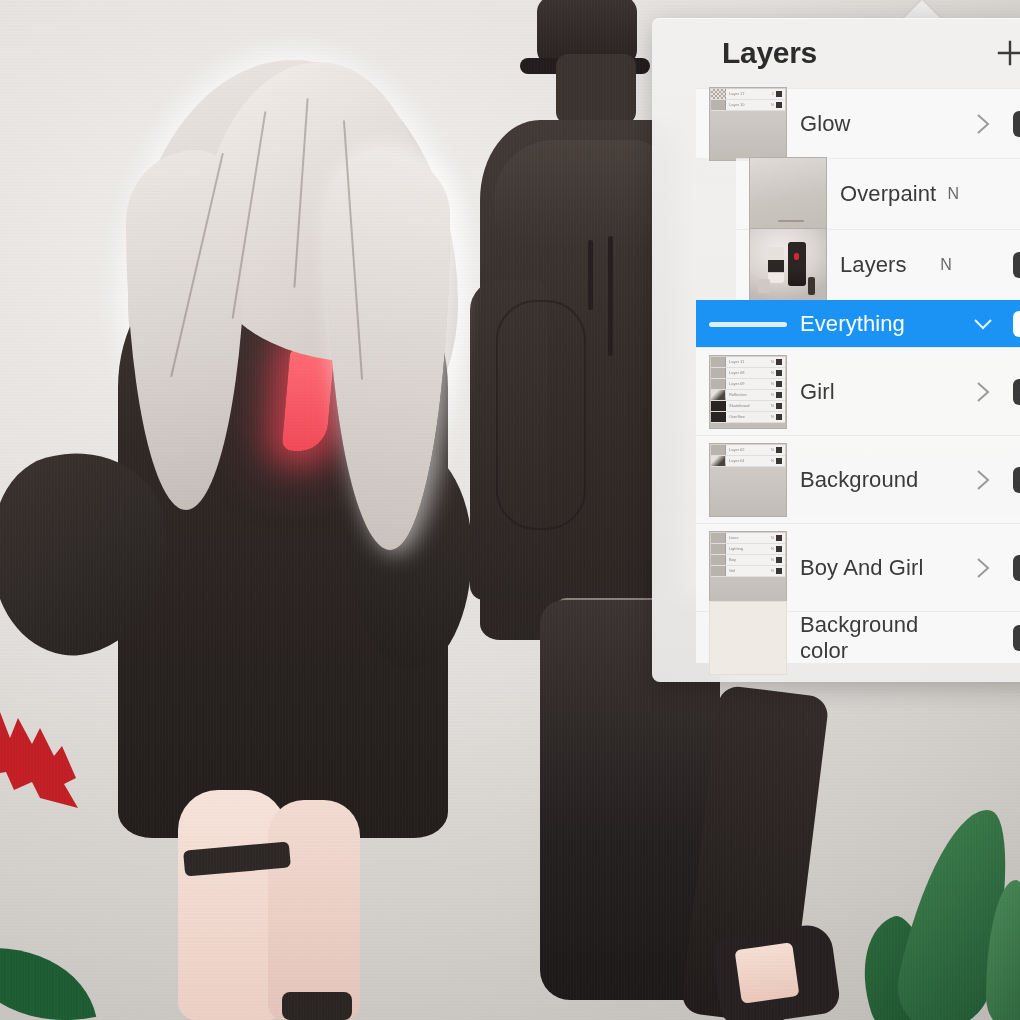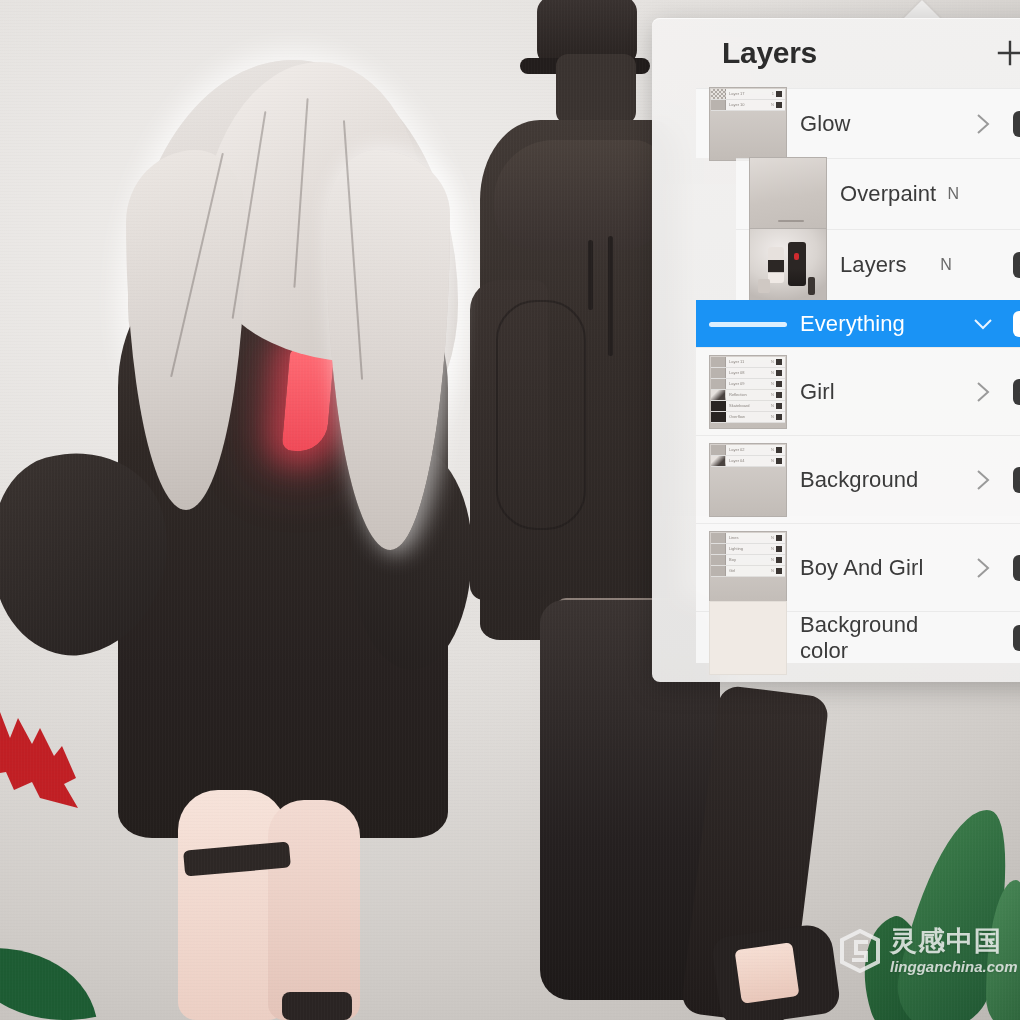--- a/index.html
+++ b/index.html
@@ -283,30 +283,20 @@
     <svg class="leaf-red" viewBox="0 0 128 100" style="background:none;">
       <path d="M0,4 L34,0 L44,26 L52,6 L66,32 L74,16 L88,44 L96,34 L110,66 L98,72 L112,96 L74,86 L66,70 L48,78 L40,60 L16,64 L10,42 L-6,40 Z" fill="#c11f24"></path>
     </svg>
     <div class="leaf-green-1"></div>
     <div class="leaf-green-3"></div>
     <div class="leaf-green-2"></div>
     <div class="leaf-green-4"></div>
     <div class="art-grain"></div>
   </div>
 
-  <div class="watermark">
-    <svg class="wm-mark" viewBox="0 0 44 44">
-      <path d="M22 2 L40 11 L40 33 L22 42 L4 33 L4 11 Z" fill="none" stroke="#f2f2f2" stroke-width="4"></path>
-      <path d="M30 13 L18 13 L18 24 L28 24 L28 31 L14 31" fill="none" stroke="#f2f2f2" stroke-width="4"></path>
-    </svg>
-    <div class="wm-text">
-      <div class="wm-cn">灵感中国</div>
-      <div class="wm-en">lingganchina.com</div>
-    </div>
-  </div>
 
   <div class="panel-pointer"></div>
 
   <div class="panel">
 
     <div class="panel-head">
       <div class="panel-title">Layers</div>
       <div class="plus-btn">
         <svg width="30" height="30" viewBox="0 0 30 30">
           <path d="M15 4 V26 M4 15 H26" stroke="#3a3a3a" stroke-width="2.4" stroke-linecap="square"></path>

